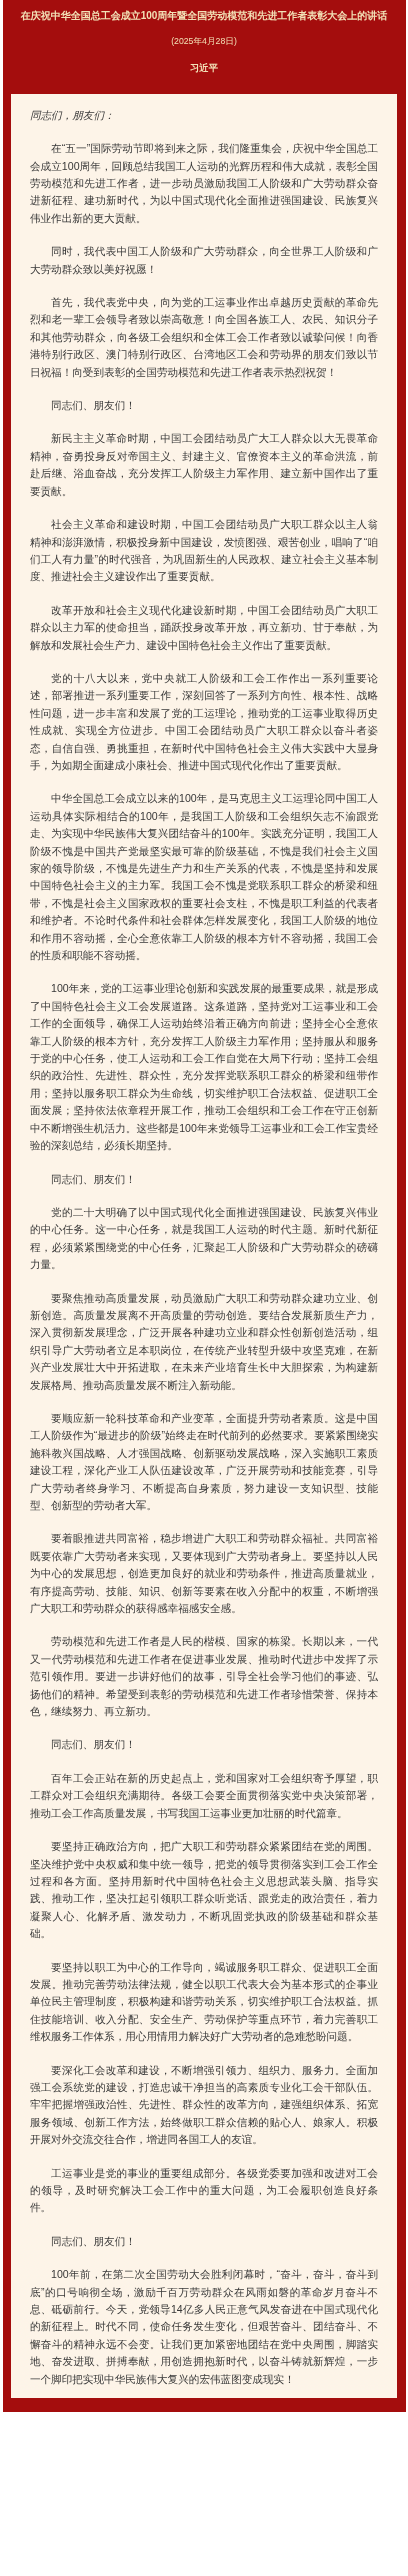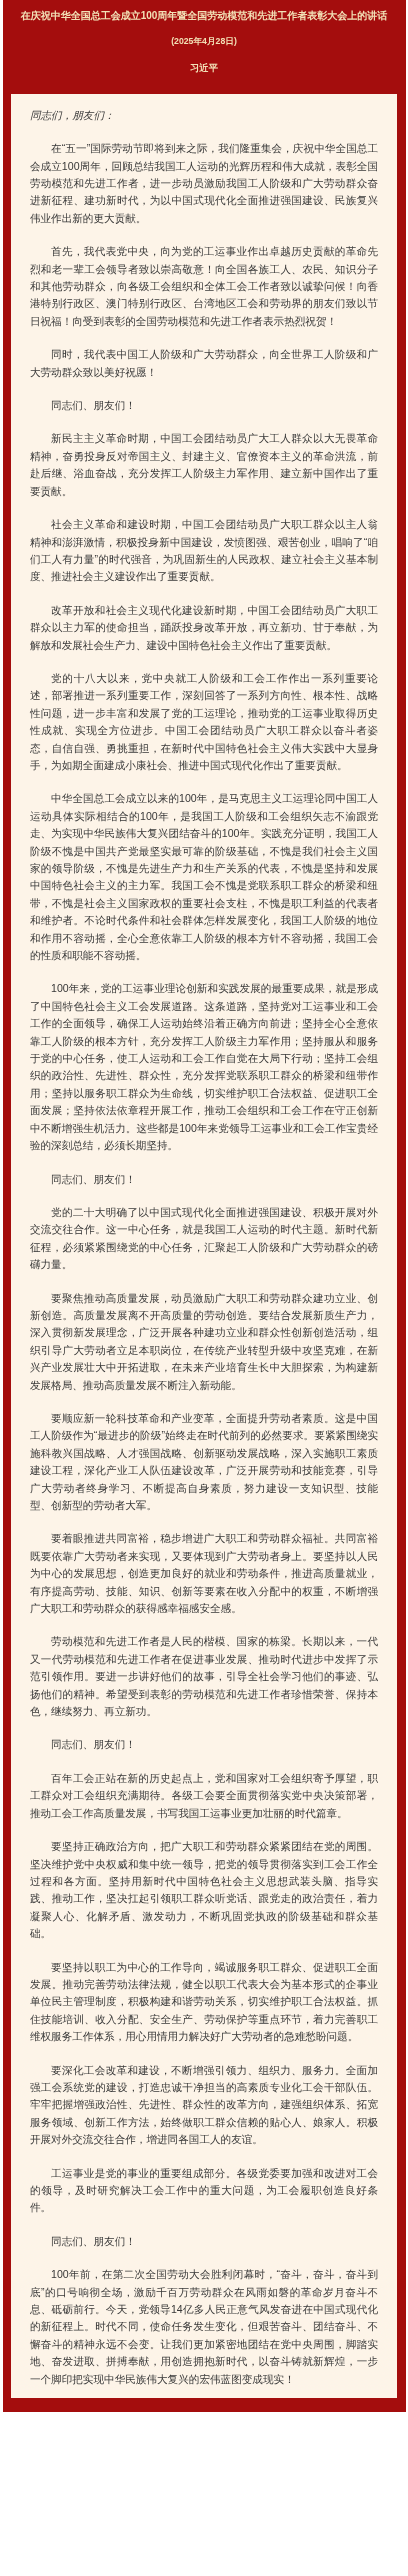--- a/index.html
+++ b/index.html
@@ -22,21 +22,21 @@
     padding: 8px 2.5px 0 2.5px;
   }
   .title {
     font-size: 10px;
     line-height: 15px;
     font-weight: bold;
     margin: 0;
   }
   .date {
     font-size: 8.7px;
-    font-weight: bold;
+    font-weight: normal;
     margin-top: 13px;
   }
   .author {
     font-size: 9.3px;
     font-weight: bold;
     margin-top: 14.3px;
     padding-bottom: 19px;
   }
 
   .content {
@@ -61,31 +61,31 @@
 <div class="card">
   <div class="card-header">
     <h1 class="title">在庆祝中华全国总工会成立100周年暨全国劳动模范和先进工作者表彰大会上的讲话</h1>
     <div class="date">(2025年4月28日)</div>
     <div class="author">习近平</div>
   </div>
   <div class="content">
     <div>
         <p class="para no-indent">同志们，朋友们：</p>
         <p class="para">在“五一”国际劳动节即将到来之际，我们隆重集会，庆祝中华全国总工会成立100周年，回顾总结我国工人运动的光辉历程和伟大成就，表彰全国劳动模范和先进工作者，进一步动员激励我国工人阶级和广大劳动群众奋进新征程、建功新时代，为以中国式现代化全面推进强国建设、民族复兴伟业作出新的更大贡献。</p>
+        <p class="para">同时，我代表中国工人阶级和广大劳动群众，向全世界工人阶级和广大劳动群众致以美好祝愿！</p>
         <p class="para">首先，我代表党中央，向为党的工运事业作出卓越历史贡献的革命先烈和老一辈工会领导者致以崇高敬意！向全国各族工人、农民、知识分子和其他劳动群众，向各级工会组织和全体工会工作者致以诚挚问候！向香港特别行政区、澳门特别行政区、台湾地区工会和劳动界的朋友们致以节日祝福！向受到表彰的全国劳动模范和先进工作者表示热烈祝贺！</p>
-        <p class="para">同时，我代表中国工人阶级和广大劳动群众，向全世界工人阶级和广大劳动群众致以美好祝愿！</p>
         <p class="para">同志们、朋友们！</p>
         <p class="para">新民主主义革命时期，中国工会团结动员广大工人群众以大无畏革命精神，奋勇投身反对帝国主义、封建主义、官僚资本主义的革命洪流，前赴后继、浴血奋战，充分发挥工人阶级主力军作用、建立新中国作出了重要贡献。</p>
         <p class="para">社会主义革命和建设时期，中国工会团结动员广大职工群众以主人翁精神和澎湃激情，积极投身新中国建设，发愤图强、艰苦创业，唱响了“咱们工人有力量”的时代强音，为巩固新生的人民政权、建立社会主义基本制度、推进社会主义建设作出了重要贡献。</p>
         <p class="para">改革开放和社会主义现代化建设新时期，中国工会团结动员广大职工群众以主力军的使命担当，踊跃投身改革开放，再立新功、甘于奉献，为解放和发展社会生产力、建设中国特色社会主义作出了重要贡献。</p>
         <p class="para">党的十八大以来，党中央就工人阶级和工会工作作出一系列重要论述，部署推进一系列重要工作，深刻回答了一系列方向性、根本性、战略性问题，进一步丰富和发展了党的工运理论，推动党的工运事业取得历史性成就、实现全方位进步。中国工会团结动员广大职工群众以奋斗者姿态，自信自强、勇挑重担，在新时代中国特色社会主义伟大实践中大显身手，为如期全面建成小康社会、推进中国式现代化作出了重要贡献。</p>
         <p class="para">中华全国总工会成立以来的100年，是马克思主义工运理论同中国工人运动具体实际相结合的100年，是我国工人阶级和工会组织矢志不渝跟党走、为实现中华民族伟大复兴团结奋斗的100年。实践充分证明，我国工人阶级不愧是中国共产党最坚实最可靠的阶级基础，不愧是我们社会主义国家的领导阶级，不愧是先进生产力和生产关系的代表，不愧是坚持和发展中国特色社会主义的主力军。我国工会不愧是党联系职工群众的桥梁和纽带，不愧是社会主义国家政权的重要社会支柱，不愧是职工利益的代表者和维护者。不论时代条件和社会群体怎样发展变化，我国工人阶级的地位和作用不容动摇，全心全意依靠工人阶级的根本方针不容动摇，我国工会的性质和职能不容动摇。</p>
         <p class="para">100年来，党的工运事业理论创新和实践发展的最重要成果，就是形成了中国特色社会主义工会发展道路。这条道路，坚持党对工运事业和工会工作的全面领导，确保工人运动始终沿着正确方向前进；坚持全心全意依靠工人阶级的根本方针，充分发挥工人阶级主力军作用；坚持服从和服务于党的中心任务，使工人运动和工会工作自觉在大局下行动；坚持工会组织的政治性、先进性、群众性，充分发挥党联系职工群众的桥梁和纽带作用；坚持以服务职工群众为生命线，切实维护职工合法权益、促进职工全面发展；坚持依法依章程开展工作，推动工会组织和工会工作在守正创新中不断增强生机活力。这些都是100年来党领导工运事业和工会工作宝贵经验的深刻总结，必须长期坚持。</p>
         <p class="para">同志们、朋友们！</p>
-        <p class="para">党的二十大明确了以中国式现代化全面推进强国建设、积极开展对外交流交往合作。这一中心任务，就是我国工人运动的时代主题。新时代新征程，必须紧紧围绕党的中心任务，汇聚起工人阶级和广大劳动群众的磅礴力量。</p>
+        <p class="para">党的二十大明确了以中国式现代化全面推进强国建设、民族复兴伟业的中心任务。这一中心任务，就是我国工人运动的时代主题。新时代新征程，必须紧紧围绕党的中心任务，汇聚起工人阶级和广大劳动群众的磅礴力量。</p>
         <p class="para">要聚焦推动高质量发展，动员激励广大职工和劳动群众建功立业、创新创造。高质量发展离不开高质量的劳动创造。要结合发展新质生产力，深入贯彻新发展理念，广泛开展各种建功立业和群众性创新创造活动，组织引导广大劳动者立足本职岗位，在传统产业转型升级中攻坚克难，在新兴产业发展壮大中开拓进取，在未来产业培育生长中大胆探索，为构建新发展格局、推动高质量发展不断注入新动能。</p>
         <p class="para">要顺应新一轮科技革命和产业变革，全面提升劳动者素质。这是中国工人阶级作为“最进步的阶级”始终走在时代前列的必然要求。要紧紧围绕实施科教兴国战略、人才强国战略、创新驱动发展战略，深入实施职工素质建设工程，深化产业工人队伍建设改革，广泛开展劳动和技能竞赛，引导广大劳动者终身学习、不断提高自身素质，努力建设一支知识型、技能型、创新型的劳动者大军。</p>
         <p class="para">要着眼推进共同富裕，稳步增进广大职工和劳动群众福祉。共同富裕既要依靠广大劳动者来实现，又要体现到广大劳动者身上。要坚持以人民为中心的发展思想，创造更加良好的就业和劳动条件，推进高质量就业，有序提高劳动、技能、知识、创新等要素在收入分配中的权重，不断增强广大职工和劳动群众的获得感幸福感安全感。</p>
         <p class="para">劳动模范和先进工作者是人民的楷模、国家的栋梁。长期以来，一代又一代劳动模范和先进工作者在促进事业发展、推动时代进步中发挥了示范引领作用。要进一步讲好他们的故事，引导全社会学习他们的事迹、弘扬他们的精神。希望受到表彰的劳动模范和先进工作者珍惜荣誉、保持本色，继续努力、再立新功。</p>
         <p class="para">同志们、朋友们！</p>
         <p class="para">百年工会正站在新的历史起点上，党和国家对工会组织寄予厚望，职工群众对工会组织充满期待。各级工会要全面贯彻落实党中央决策部署，推动工会工作高质量发展，书写我国工运事业更加壮丽的时代篇章。</p>
         <p class="para">要坚持正确政治方向，把广大职工和劳动群众紧紧团结在党的周围。坚决维护党中央权威和集中统一领导，把党的领导贯彻落实到工会工作全过程和各方面。坚持用新时代中国特色社会主义思想武装头脑、指导实践、推动工作，坚决扛起引领职工群众听党话、跟党走的政治责任，着力凝聚人心、化解矛盾、激发动力，不断巩固党执政的阶级基础和群众基础。</p>
         <p class="para">要坚持以职工为中心的工作导向，竭诚服务职工群众、促进职工全面发展。推动完善劳动法律法规，健全以职工代表大会为基本形式的企事业单位民主管理制度，积极构建和谐劳动关系，切实维护职工合法权益。抓住技能培训、收入分配、安全生产、劳动保护等重点环节，着力完善职工维权服务工作体系，用心用情用力解决好广大劳动者的急难愁盼问题。</p>
         <p class="para">要深化工会改革和建设，不断增强引领力、组织力、服务力。全面加强工会系统党的建设，打造忠诚干净担当的高素质专业化工会干部队伍。牢牢把握增强政治性、先进性、群众性的改革方向，建强组织体系、拓宽服务领域、创新工作方法，始终做职工群众信赖的贴心人、娘家人。积极开展对外交流交往合作，增进同各国工人的友谊。</p>
         <p class="para">工运事业是党的事业的重要组成部分。各级党委要加强和改进对工会的领导，及时研究解决工会工作中的重大问题，为工会履职创造良好条件。</p>

